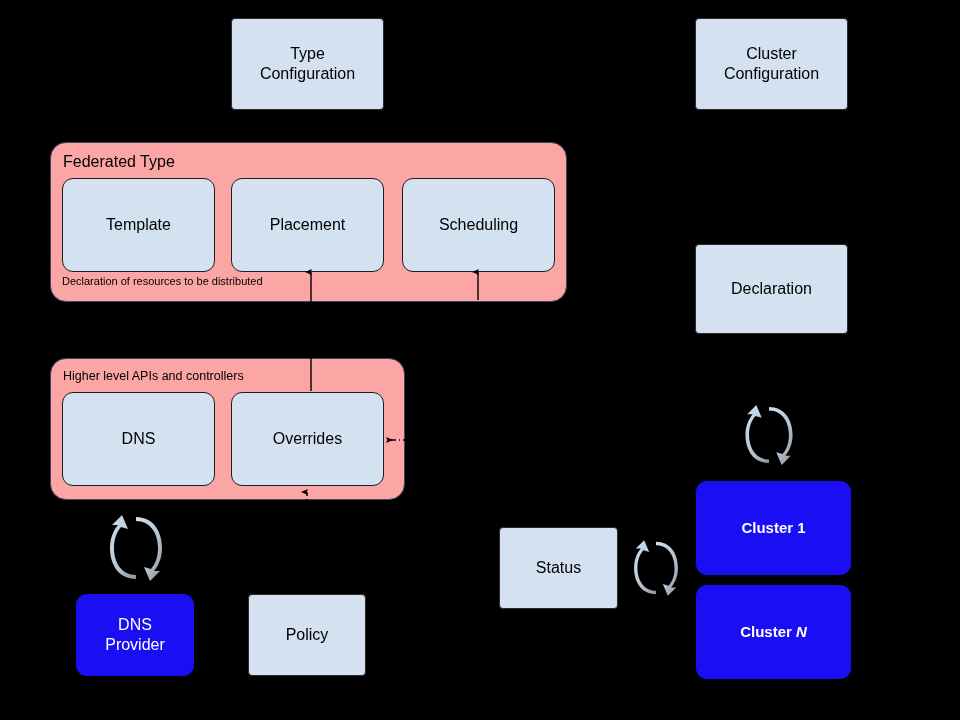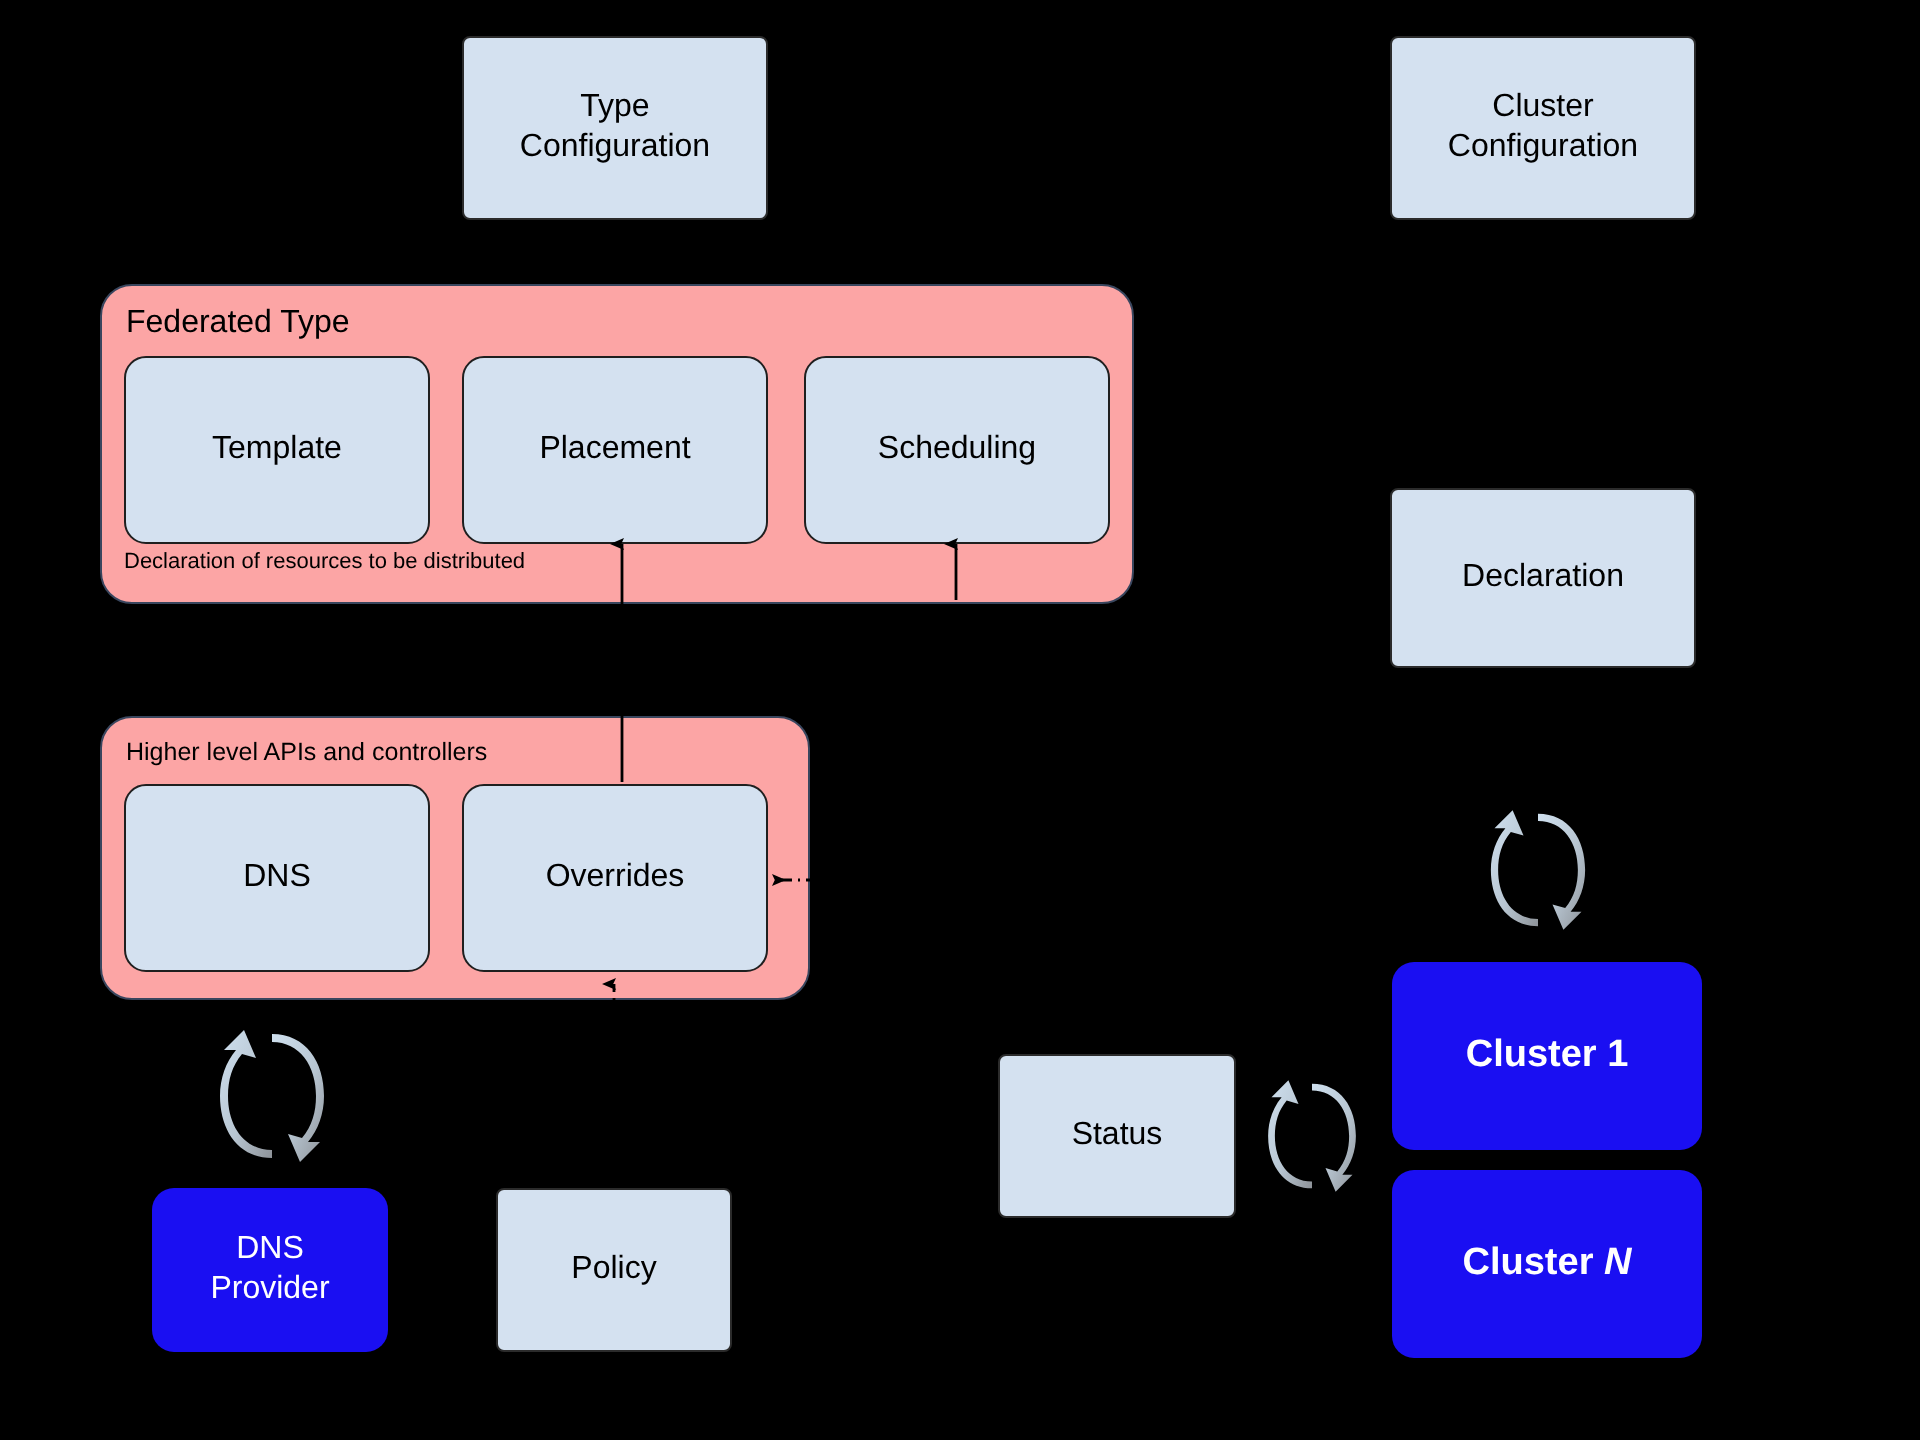--- a/index.html
+++ b/index.html
@@ -61,21 +61,21 @@
   }
 
   
   .blue {
     background: #1a0ff2;
     border: none;
     border-radius: 11px;
     color: #ffffff;
     font-size: 16px;
   }
-  .blue-bold { font-weight: bold; font-size: 19px; }
+  .blue-bold { font-weight: bold; font-size: 15px; }
   .blue-bold .ital { font-style: italic; }
 
   .caption {
     position: absolute;
     font-size: 11px;
     color: #000000;
     white-space: nowrap;
   }
 
   

